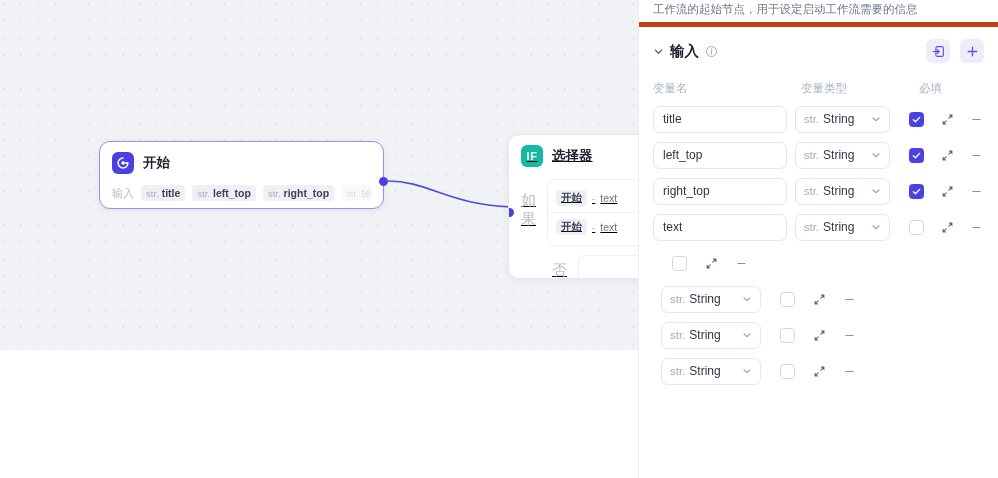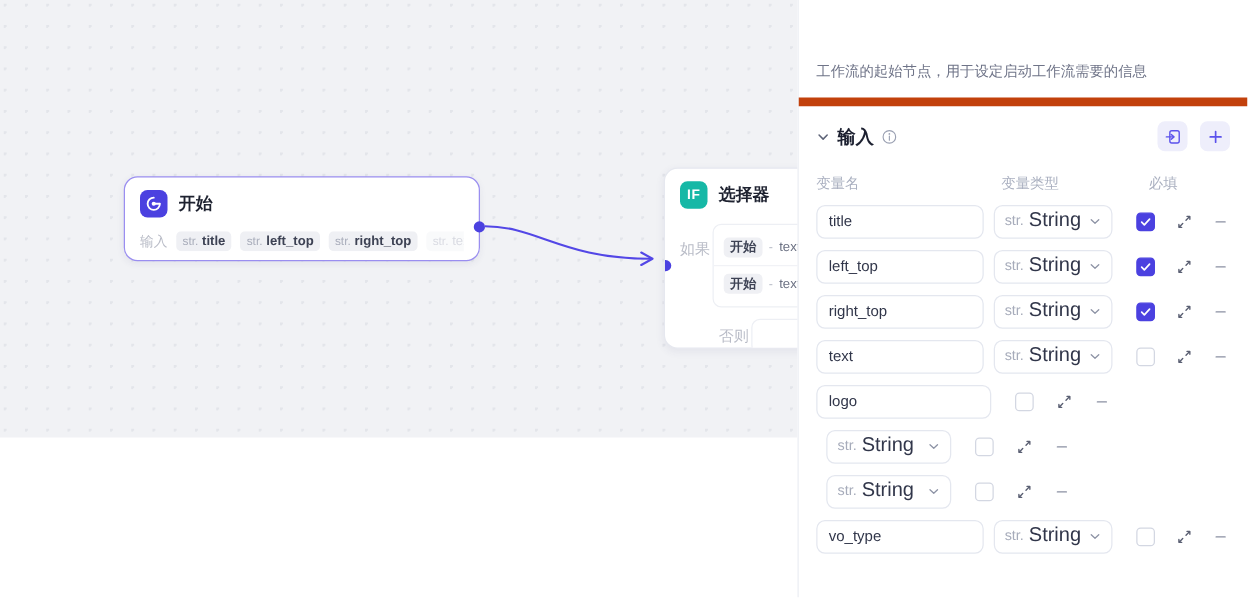--- a/index.html
+++ b/index.html
@@ -57,32 +57,33 @@
   .chip.faded, .chip.faded .pre { color: #b4b8c6; font-weight: 400; }
 
   .port {
     position: absolute; width: 9px; height: 9px; border-radius: 50%;
     background: #4b41e0;
   }
   #start-out { right: -4.5px; top: 35px; }
 
   
   #selector-node {
-    position: absolute; left: 531px; top: 134px;
+    position: absolute; left: 508px; top: 134px;
     width: 140px; height: 145px;
     background: #ffffff;
     border: 1px solid #e6e8ef;
     border-radius: 11px;
     box-shadow: 0 2px 7px rgba(60,60,110,.07);
     padding: 10px 0 0 12px;
     overflow: hidden;
+    text-decoration: underline;
   }
   #sel-in { left: -4.5px; top: 73px; }
   .cond-block { margin-top: 12px; display: flex; align-items: flex-start; }
-  .cond-lbl { font-size: 12px; color: #b9bcc7; width: 26px; flex: 0 0 auto; padding-top: 12px; }
+  .cond-lbl { font-size: 15px; color: #b9bcc7; width: 26px; flex: 0 0 auto; padding-top: 12px; }
   .cond-box {
     border: 1px solid #edeff4; border-radius: 7px; background: #fff;
     padding: 6px 0; width: 110px;
   }
   .cond-row { padding: 4px 8px; display: flex; align-items: center; gap: 5px; white-space: nowrap; }
   .cond-var {
     background: #eff0f4; border-radius: 4px; padding: 1px 5px;
     font-size: 10.5px; color: #3d4254; font-weight: 700;
   }
   .cond-dash { color: #b6bac6; font-size: 10px; }
@@ -92,25 +93,25 @@
   .else-box { border: 1px solid #edeff4; border-radius: 7px; height: 28px; width: 110px; background: #fff; }
 
   
   #panel {
     position: absolute; left: 638px; top: 0;
     width: 360px; height: 478px;
     background: #ffffff;
     border-left: 1px solid #eceef3;
   }
   #panel-desc {
-    height: 45px; display: flex; align-items: center;
+    height: 27px; display: flex; align-items: center;
     padding: 0 14px 3px 14px;
     font-size: 11.5px; color: #6f7488;
-    border-bottom: 7px solid #c2410c;
-    white-space: nowrap; overflow: hidden; margin-top: 40px;
+    border-bottom: 5px solid #c2410c;
+    white-space: nowrap; overflow: hidden;
   }
   #section-head {
     height: 48px; display: flex; align-items: center;
     padding: 0 14px 0 12px;
   }
   .chev {
     width: 14px; height: 14px; flex: 0 0 auto; margin-right: 5px;
     display: flex; align-items: center; justify-content: center; color: #5d6377;
   }
   #section-title { font-size: 14.5px; color: #1c2030; font-weight: 700; }
@@ -136,21 +137,21 @@
     padding: 0 9px; display: flex; align-items: center;
     white-space: nowrap; overflow: hidden;
   }
   .selbox {
     margin-left: 8px; width: 100px; height: 27px;
     border: 1px solid #e4e7ef; border-radius: 7px; background: #fff;
     display: flex; align-items: center; padding: 0 7px 0 8px;
     font-size: 12px; gap: 4px;
   }
   .sel-pre { color: #a6abba; font-size: 11.5px; }
-  .sel-val { color: #31364a; font-size: 16px; }
+  .sel-val { color: #31364a; font-size: 12px; }
   .sel-chev { margin-left: auto; color: #8e94a6; display: flex; align-items: center; }
   .img-ico { display: flex; align-items: center; color: #5a6076; }
 
   .cbox {
     margin-left: 19px; width: 15px; height: 15px; border-radius: 3.5px;
     border: 1.4px solid #d3d7e2; background: #fff;
     display: flex; align-items: center; justify-content: center;
   }
   .cbox.on { background: #4b41e0; border-color: #4b41e0; }
   .ibtn {
@@ -391,23 +392,20 @@
               <path d="M6.4 9.6 L2.8 13.2 M5.4 13.4 L2.6 13.4 L2.6 10.6" fill="none" stroke="currentColor" stroke-width="1.35" stroke-linecap="round" stroke-linejoin="round"></path>
             </svg>
           </div>
           <div class="mbtn">
             <svg width="13" height="13" viewBox="0 0 16 16">
               <path d="M3.6 8 L12.4 8" stroke="currentColor" stroke-width="1.4" stroke-linecap="round"></path>
             </svg>
           </div>
         </div>
         <div class="row">
-          <div class="txtinput">
-            <span>logo</span>
-          </div>
           <div class="cbox"></div>
           <div class="ibtn">
             <svg width="13" height="13" viewBox="0 0 16 16">
               <path d="M9.6 6.4 L13.2 2.8 M10.6 2.6 L13.4 2.6 L13.4 5.4" fill="none" stroke="currentColor" stroke-width="1.35" stroke-linecap="round" stroke-linejoin="round"></path>
               <path d="M6.4 9.6 L2.8 13.2 M5.4 13.4 L2.6 13.4 L2.6 10.6" fill="none" stroke="currentColor" stroke-width="1.35" stroke-linecap="round" stroke-linejoin="round"></path>
             </svg>
           </div>
           <div class="mbtn">
             <svg width="13" height="13" viewBox="0 0 16 16">
               <path d="M3.6 8 L12.4 8" stroke="currentColor" stroke-width="1.4" stroke-linecap="round"></path>
@@ -454,23 +452,20 @@
               <path d="M6.4 9.6 L2.8 13.2 M5.4 13.4 L2.6 13.4 L2.6 10.6" fill="none" stroke="currentColor" stroke-width="1.35" stroke-linecap="round" stroke-linejoin="round"></path>
             </svg>
           </div>
           <div class="mbtn">
             <svg width="13" height="13" viewBox="0 0 16 16">
               <path d="M3.6 8 L12.4 8" stroke="currentColor" stroke-width="1.4" stroke-linecap="round"></path>
             </svg>
           </div>
         </div>
         <div class="row">
-          <div class="txtinput">
-            <span>vo_type</span>
-          </div>
           <div class="selbox">
             <span class="sel-pre">str.</span>
             <span class="sel-val">String</span>
             <span class="sel-chev">
               <svg width="12" height="12" viewBox="0 0 16 16">
                 <path d="M4 6.4 L8 10.2 L12 6.4" fill="none" stroke="currentColor" stroke-width="1.4" stroke-linecap="round" stroke-linejoin="round"></path>
               </svg>
             </span>
           </div>
           <div class="cbox"></div>

